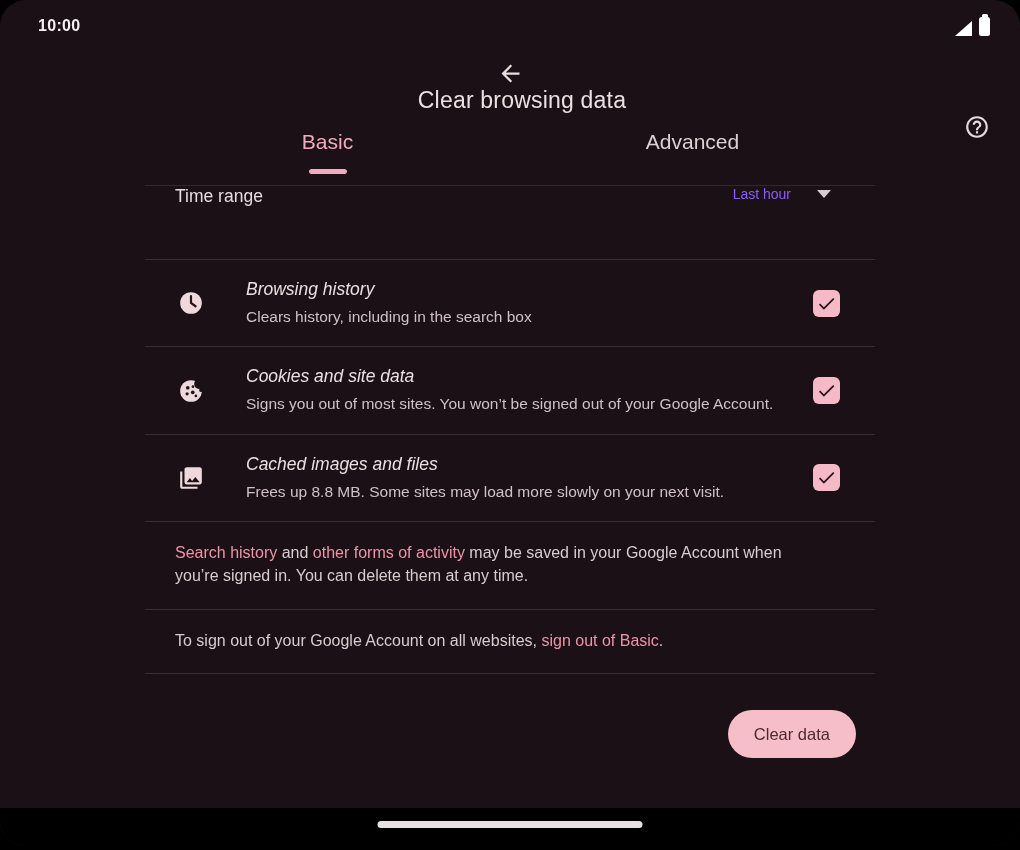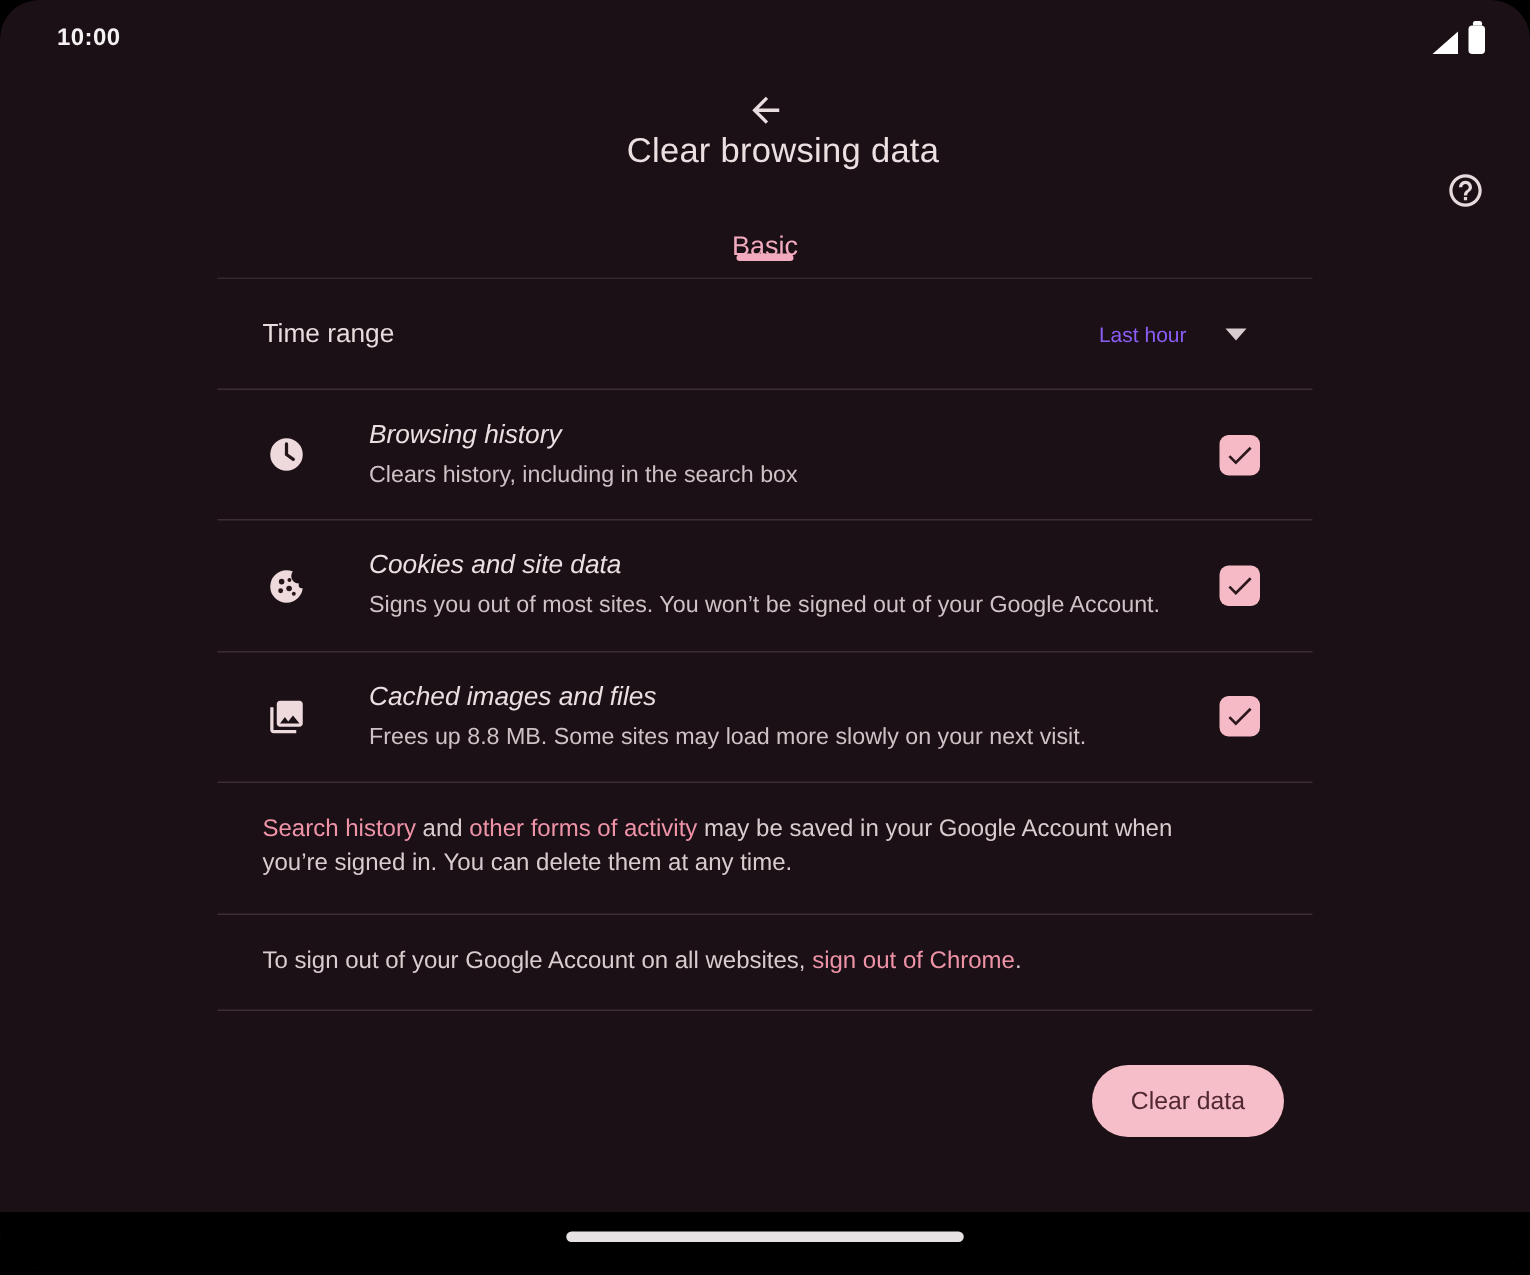--- a/index.html
+++ b/index.html
@@ -35,24 +35,24 @@
   .battery{width:11px;height:19px;background:#fff;border-radius:2.5px;position:relative;}
   .battery::before{content:"";position:absolute;top:-3px;left:2.5px;width:6px;height:3px;background:#fff;border-radius:1.5px 1.5px 0 0;}
   
   .app-header{height:58px;margin-top:14px;padding:0 30px;display:flex;align-items:center;flex-direction:column;}
   .back-btn{width:30px;height:30px;display:flex;align-items:center;justify-content:center;cursor:pointer;}
   .page-title{color:#ecdfe2;font-size:23px;font-weight:400;margin-left:24px;letter-spacing:.2px;}
   .help-btn{margin-left:auto;width:26px;height:26px;display:flex;align-items:center;justify-content:center;cursor:pointer;}
   
   .content{width:730px;margin:12px auto 0;}
   .tabbar{display:flex;height:56px;border-bottom:1px solid #33282c;}
-  .tab{flex:1;position:relative;display:flex;align-items:flex-end;justify-content:center;font-size:18px;font-weight:500;color:#ddd1d4;cursor:pointer;padding-bottom:10px;}
+  .tab{flex:1;position:relative;display:flex;align-items:flex-start;justify-content:center;font-size:21px;font-weight:500;color:#ddd1d4;cursor:pointer;padding-bottom:10px;}
   .tab.selected{color:var(--accent);}
   .tab-indicator{position:absolute;bottom:11px;left:50%;transform:translateX(-50%);width:38px;height:5px;border-radius:4px 4px 3px 3px;background:var(--accent);}
-  .time-range-row{display:flex;align-items:center;height:74px;border-bottom:1px solid var(--divider);}
+  .time-range-row{display:flex;align-items:flex-start;height:74px;border-bottom:1px solid var(--divider);}
   .time-range-label{font-size:17.5px;color:#e8dcdf;margin-left:30px;}
   .time-range-value{margin-left:auto;margin-right:44px;display:flex;align-items:center;gap:26px;cursor:pointer;}
   .time-range-text{font-size:14px;color:#8b5cf6;}
   .dd-arrow{width:0;height:0;border-left:7px solid transparent;border-right:7px solid transparent;border-top:8px solid #d8ccd0;}
   
   .row{display:flex;align-items:center;border-bottom:1px solid var(--divider);padding:19px 0;}
   .row-icon{flex:none;width:26px;margin:0 42px 0 33px;display:flex;align-items:center;justify-content:center;}
   .row-text{flex:1;padding-right:38px;}
   .row-title{font-size:17.5px;color:var(--primary);margin-bottom:6px;font-style:italic;}
   .row-sub{font-size:15.5px;color:var(--secondary);line-height:1.38;}
@@ -93,20 +93,23 @@
         </svg>
     </span>
   </div>
 
   <div class="content">
 
     <div class="tabbar">
       <div class="tab selected">
         <span>Basic</span>
         <span class="tab-indicator"></span>
+      </div>
+      <div class="tab">
+        <span>Advanced</span>
       </div>
     </div>
 
     <div class="time-range-row">
       <span class="time-range-label">Time range</span>
       <span class="time-range-value">
         <span class="time-range-text">Last hour</span>
         <span class="dd-arrow"></span>
       </span>
     </div>
@@ -169,21 +172,21 @@
             <path d="M9 16.2L4.8 12l-1.4 1.4L9 19 21 7l-1.4-1.4z" fill="#2b171c"></path>
           </svg>
       </span>
     </div>
 
     <div class="footnote">
       <span class="link">Search history</span><span> and </span><span class="link">other forms of activity</span><span> may be saved in your Google Account when you’re signed in. You can delete them at any time.</span>
     </div>
 
     <div class="footnote">
-      <span>To sign out of your Google Account on all websites, </span><span class="link">sign out of Chrome</span><span>.</span>
+      <span>To sign out of your Google Account on all websites, </span><span class="link">sign out of Basic</span><span>.</span>
     </div>
 
     <div class="button-row">
       <button class="clear-btn">Clear data</button>
     </div>
 
   </div>
 
   <div class="navbar">
     <div class="nav-handle"></div>

